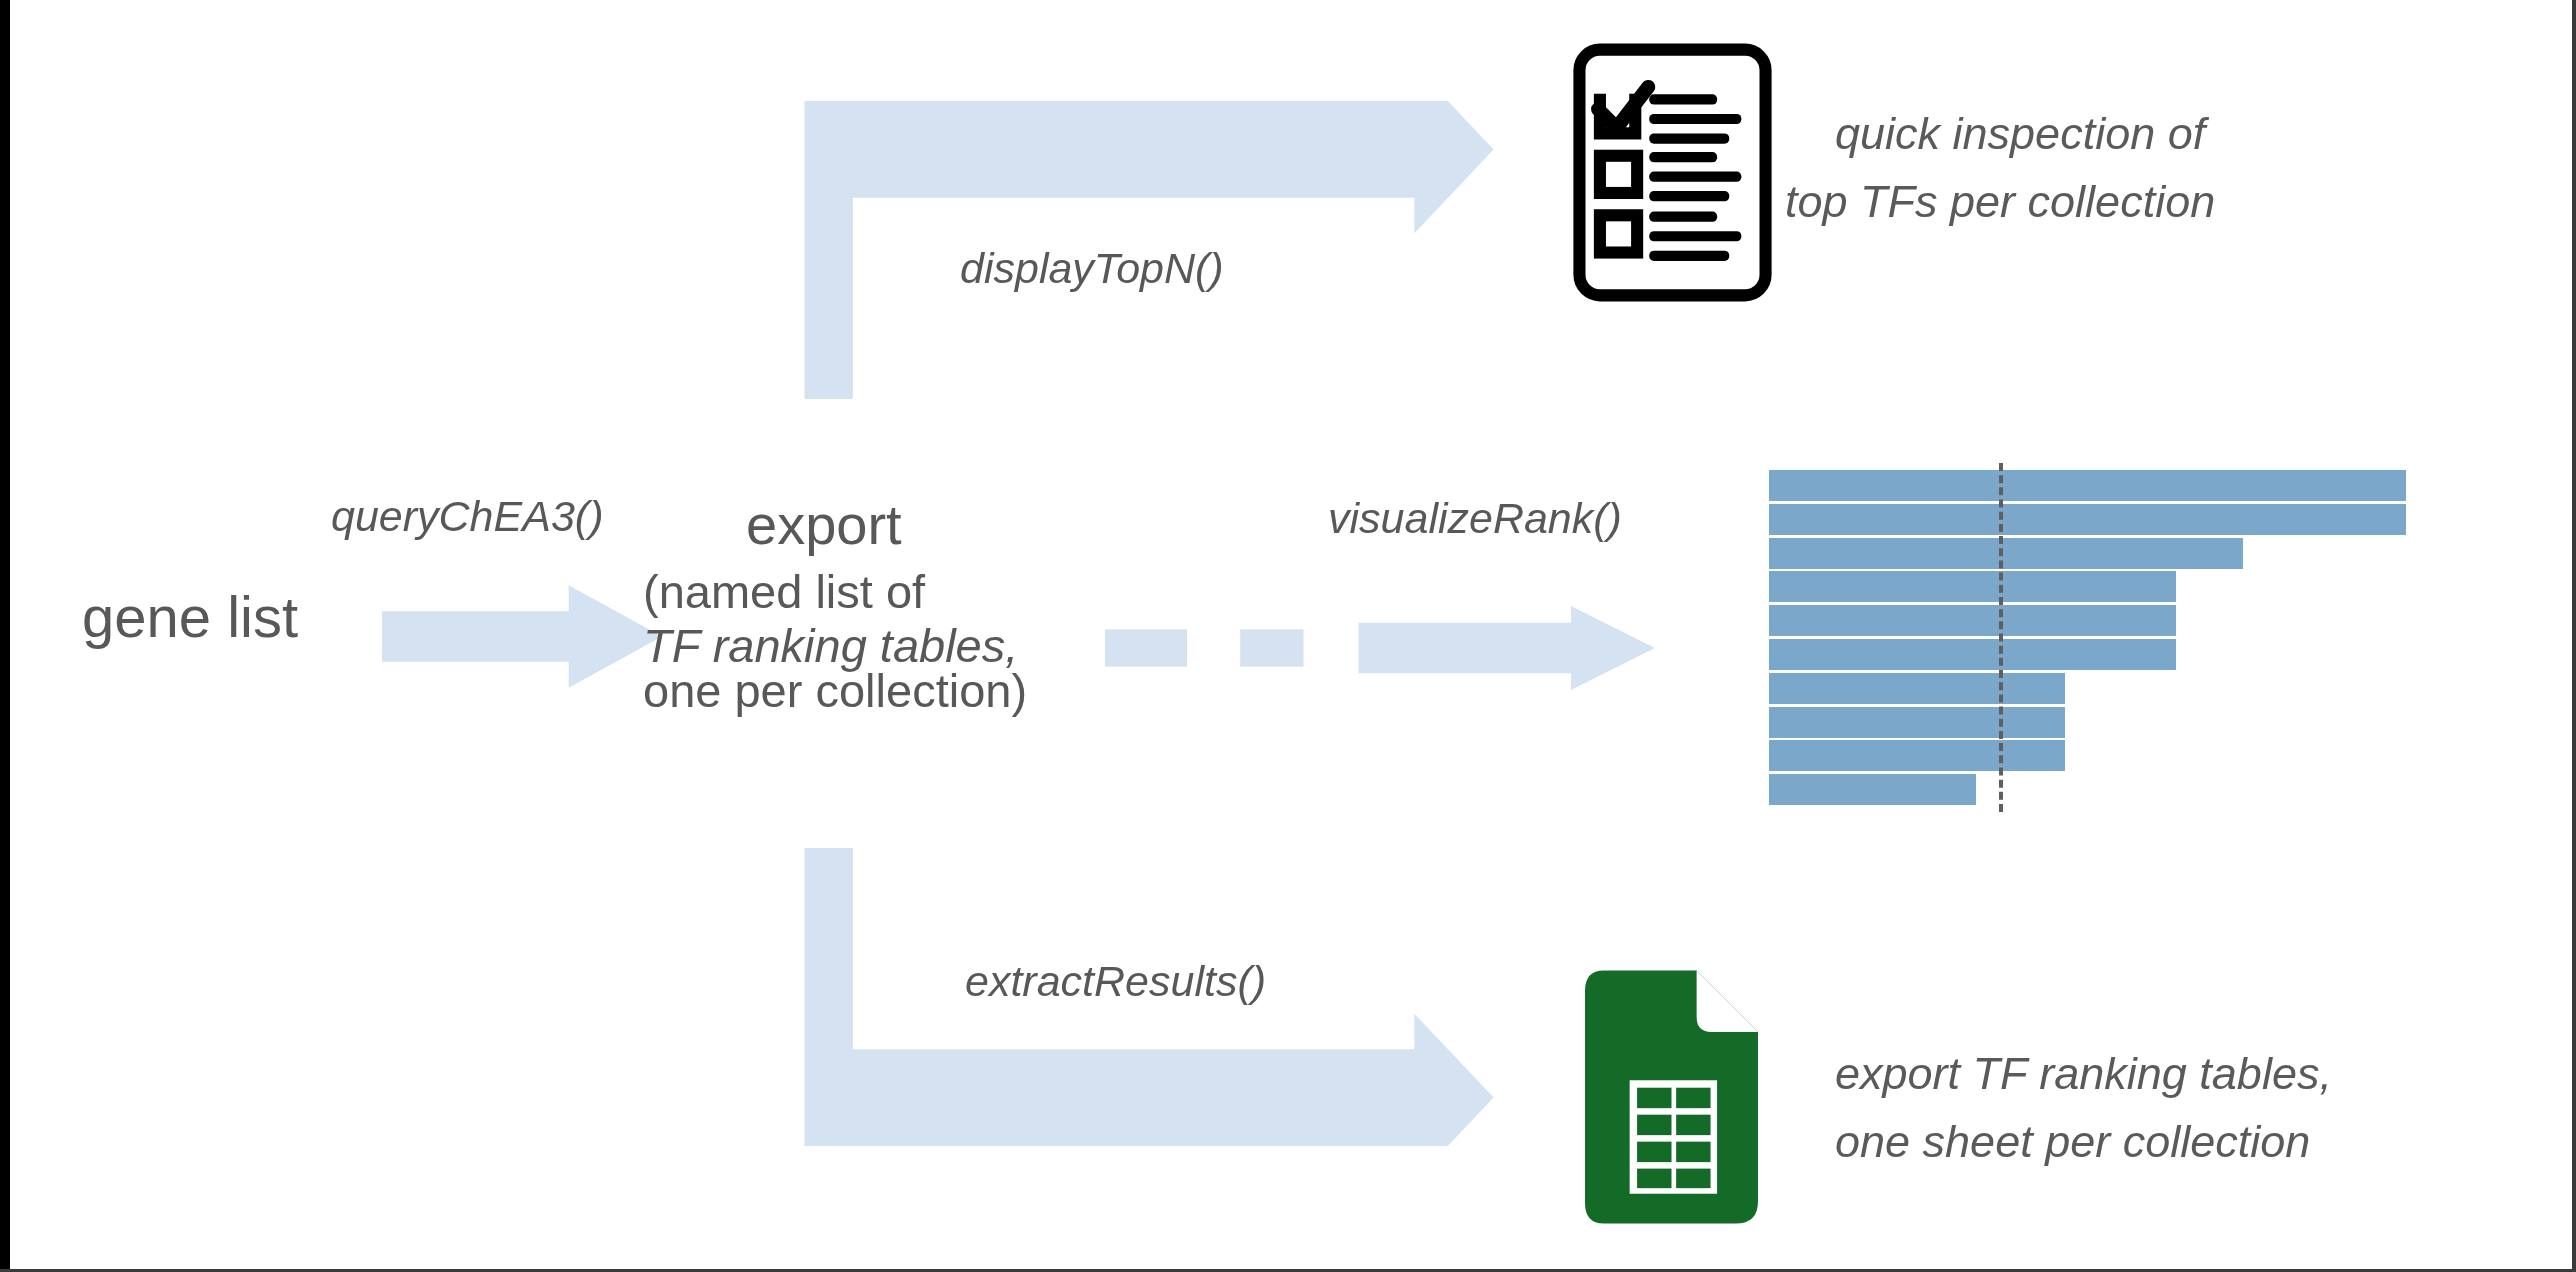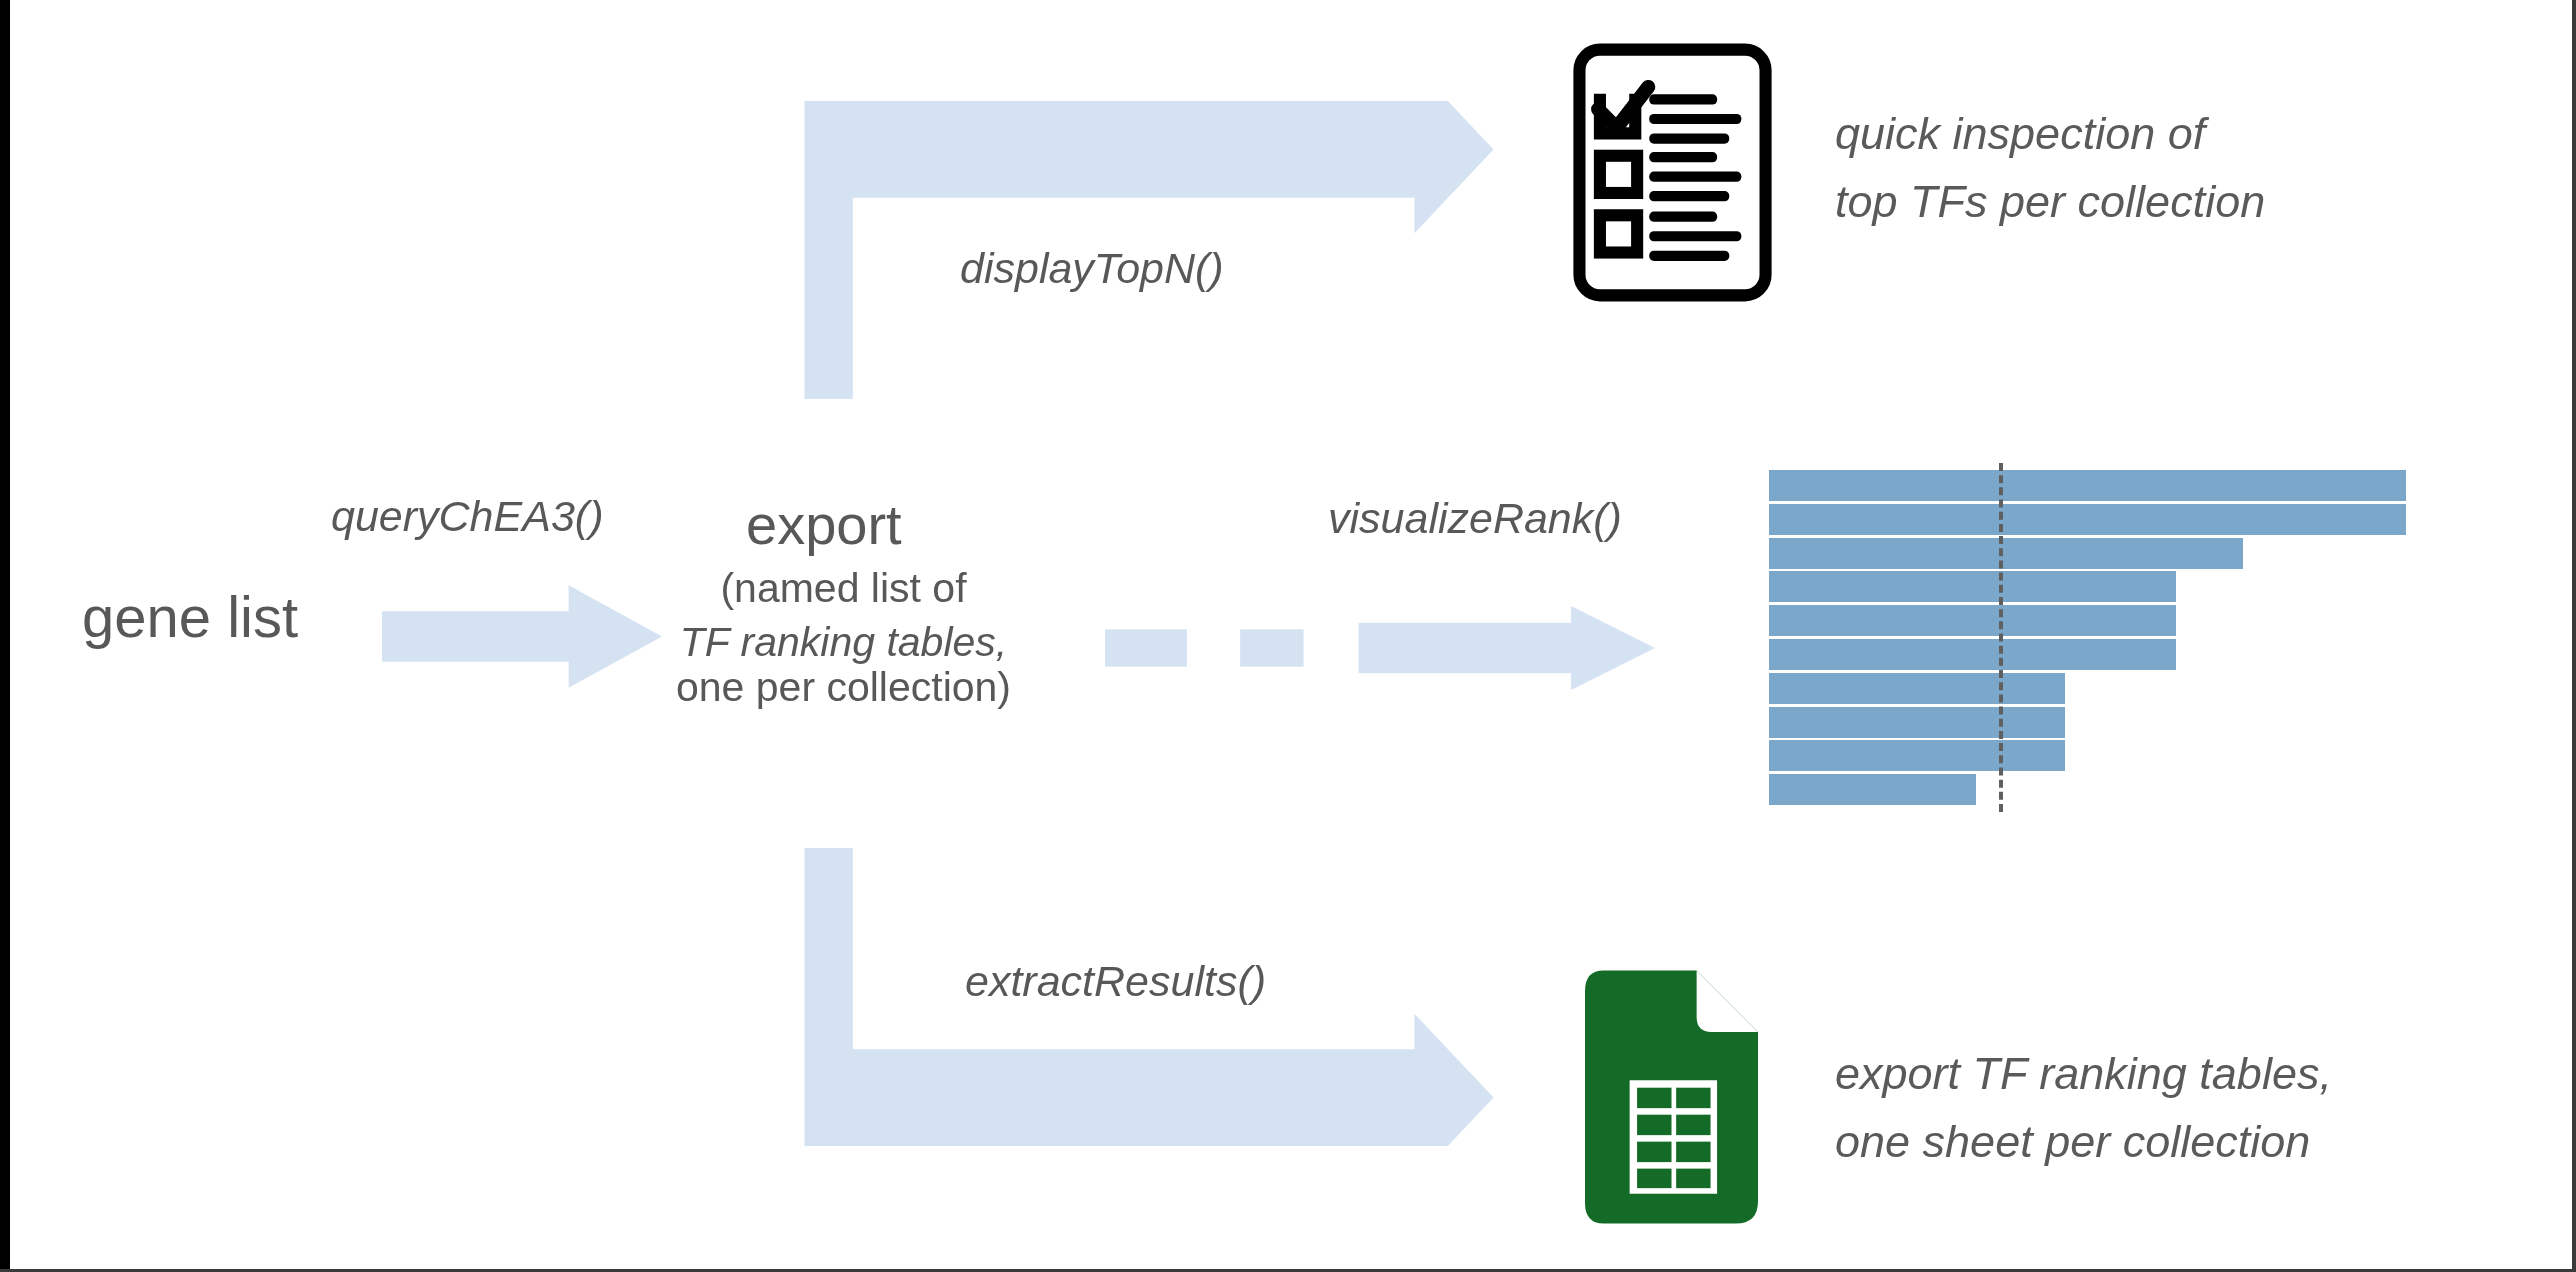--- a/index.html
+++ b/index.html
@@ -45,23 +45,22 @@
   }
   .lbl-big {
     font-size: 58px;
     color: #585858;
   }
   .lbl-node {
     font-size: 56px;
     color: #585858;
   }
   .lbl-sub {
-    font-size: 41px;
-    color: #585858;
-    text-align: center;
+    font-size: 47px;
+    color: #585858;
     line-height: 1.18;
   }
   .lbl-caption {
     font-size: 45px;
     color: #5a5a5a;
     line-height: 1.32;
     font-style: italic;
   }
 
   
@@ -142,21 +141,21 @@
     <rect x="83" y="139" width="99" height="11" rx="5" fill="#000000"></rect>
     <rect x="83" y="160" width="86" height="11" rx="5" fill="#000000"></rect>
 
     <rect x="30" y="186" width="40" height="40" fill="none" stroke="#000000" stroke-width="13"></rect>
     <rect x="83" y="182" width="73" height="11" rx="5" fill="#000000"></rect>
     <rect x="83" y="203" width="99" height="11" rx="5" fill="#000000"></rect>
     <rect x="83" y="224" width="86" height="11" rx="5" fill="#000000"></rect>
   </svg>
 
   <div class="txt lbl-caption" style="left:1835px; top:104px;">quick inspection of</div>
-  <div class="txt lbl-caption" style="left:1835px; top:172px;">top TFs per collection</div>
+  <div class="txt lbl-caption" style="left:1785px; top:172px;">top TFs per collection</div>
 
   <div class="txt lbl-fn" style="left:1328px; top:494px;">visualizeRank()</div>
 
   <svg class="arrow-svg" style="left:1105px; top:606px;" width="550" height="84" viewBox="0 0 590 90">
     <rect x="0" y="25" width="88" height="40" fill="#D4E2F2"></rect>
     <rect x="145" y="25" width="68" height="40" fill="#D4E2F2"></rect>
     <path d="M272,18 L500,18 L500,0 L590,45 L500,90 L500,72 L272,72 Z" fill="#D4E2F2"></path>
   </svg>
 
   <div id="bar-chart">

